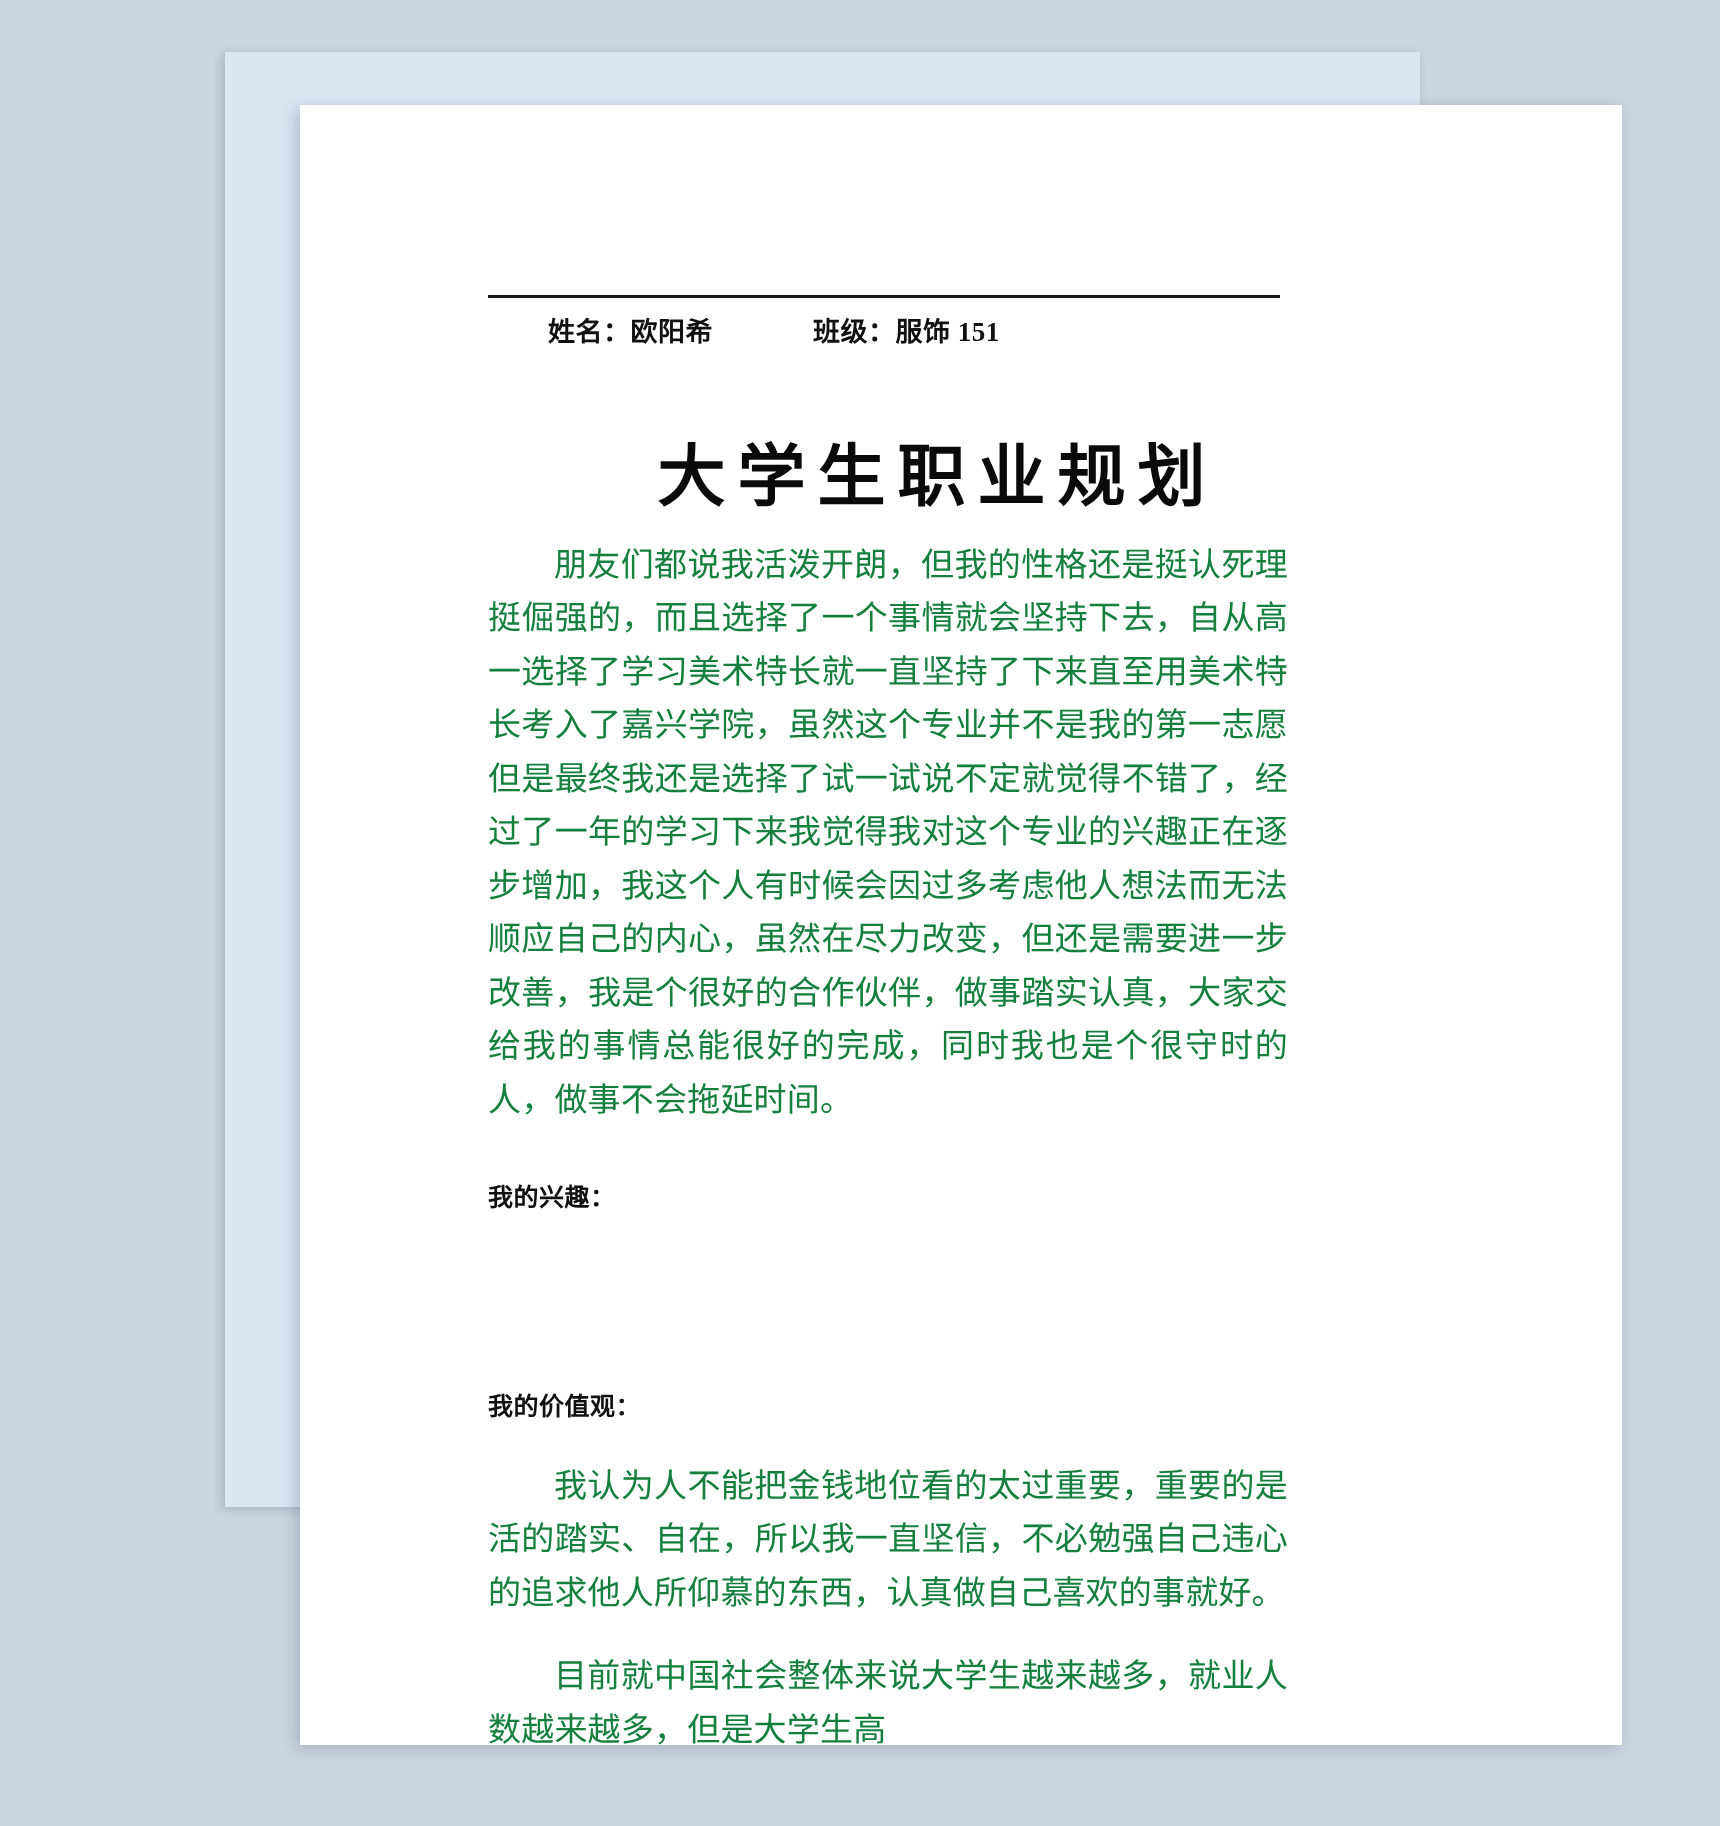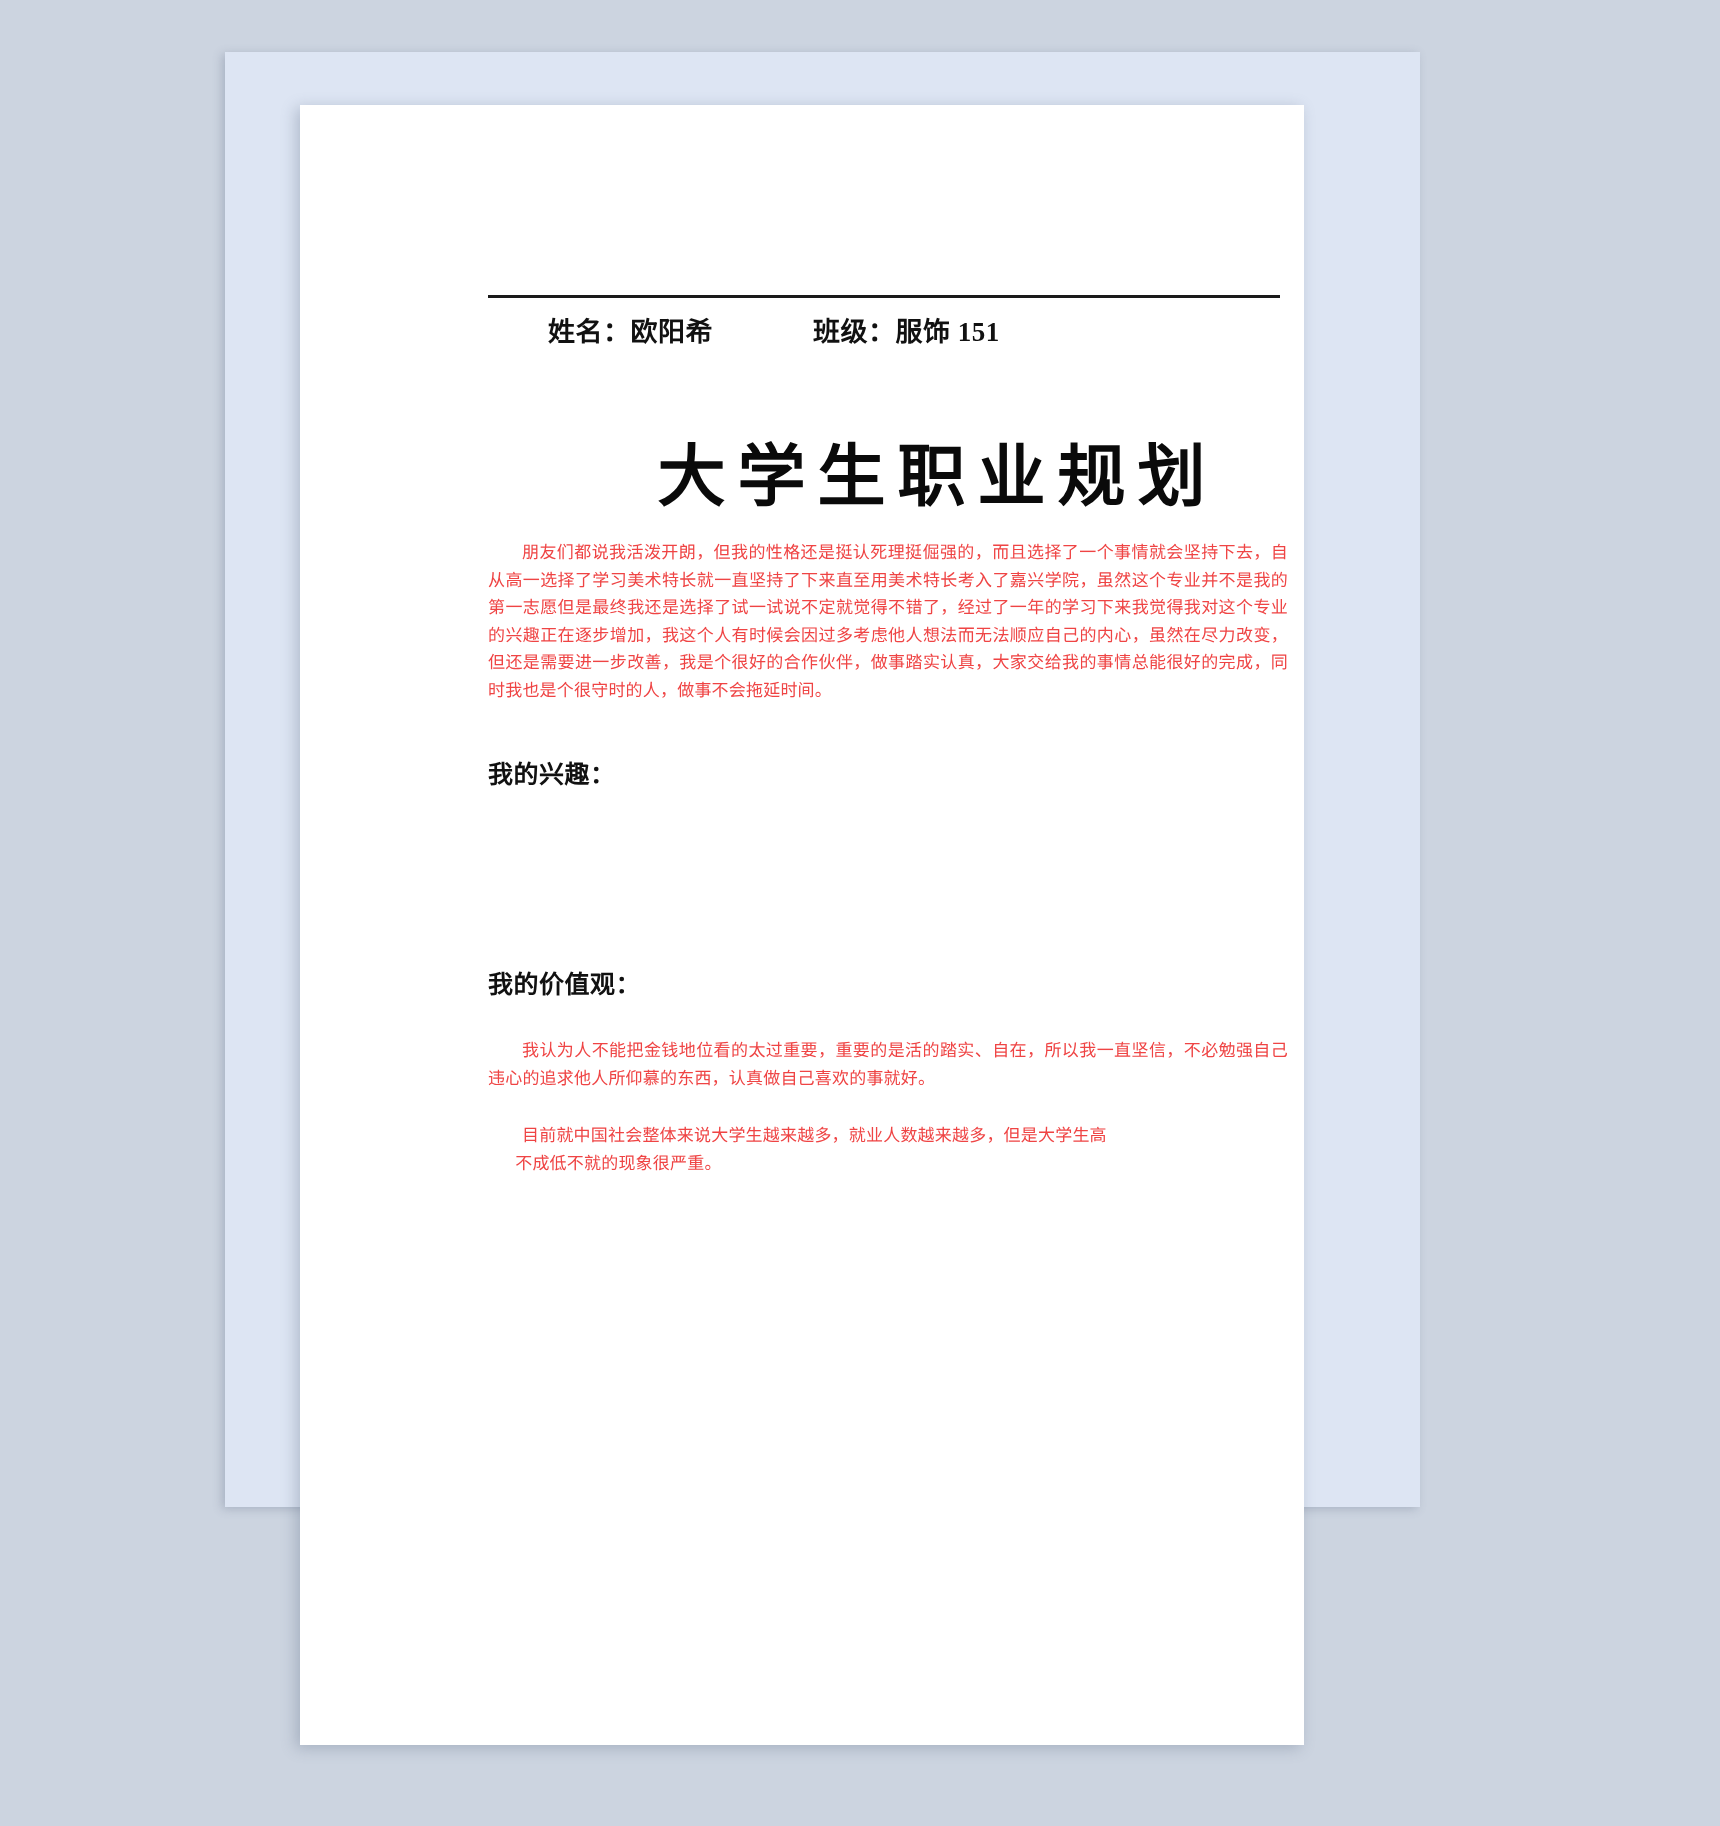--- a/index.html
+++ b/index.html
@@ -29,21 +29,21 @@
     width: 1195px;
     height: 1455px;
     background: #dde5f3;
     box-shadow: -3px 2px 9px rgba(90, 104, 128, 0.30);
   }
 
   .sheet-front {
     position: absolute;
     left: 300px;
     top: 105px;
-    width: 1004px;
+    width: 1322px;
     height: 1640px;
     background: #ffffff;
     box-shadow: -4px 3px 14px rgba(88, 102, 126, 0.33);
     overflow: hidden;
   }
 
   
   .doc {
     position: absolute;
     left: 0;
@@ -111,23 +111,23 @@
     font-size: 25px;
     font-weight: bold;
     color: #111;
     letter-spacing: 0.5px;
     line-height: 1.5;
   }
 
   p.para {
     margin: 0;
     padding: 0;
-    font-size: 17px;
+    font-size: 33px;
     line-height: 1.62;
-    color: #ef4444;
+    color: #15803d;
     text-align: justify;
     text-justify: inter-ideograph;
     text-indent: 2em;
     letter-spacing: 0.2px;
   }
 
   .gap-heading-para { height: 34px; }
   .gap-para-heading { height: 52px; }
   .gap-para-para    { height: 30px; }
 

